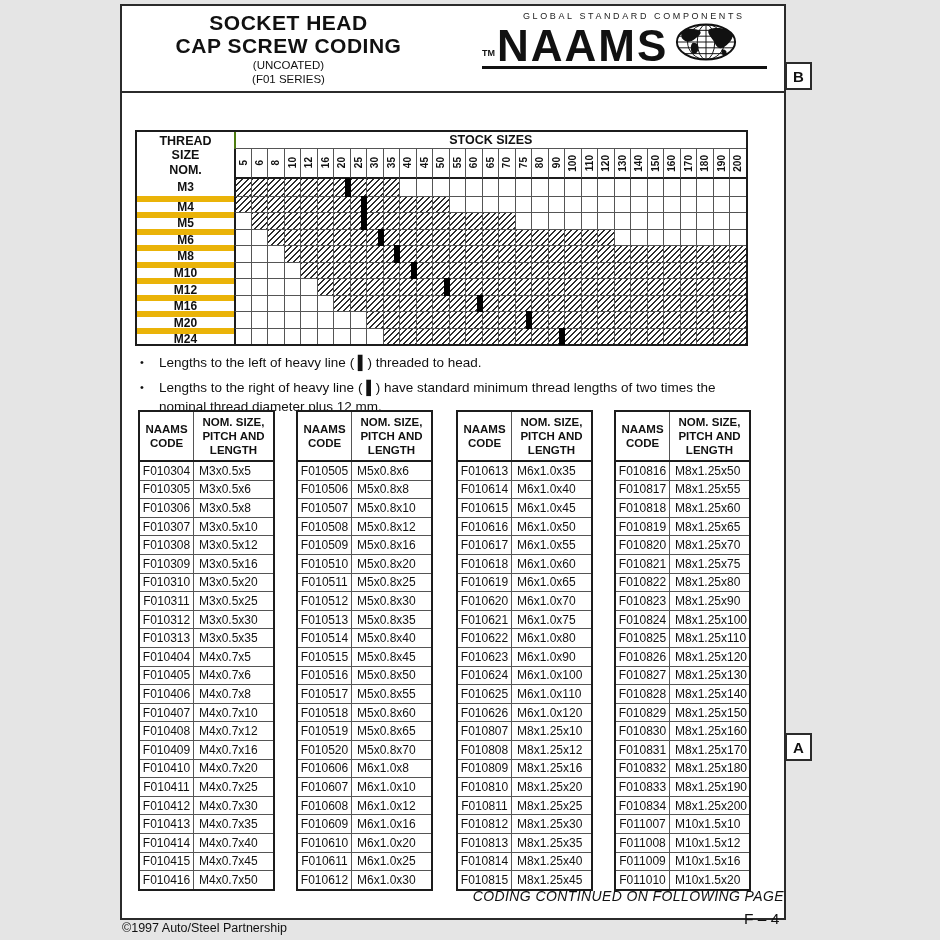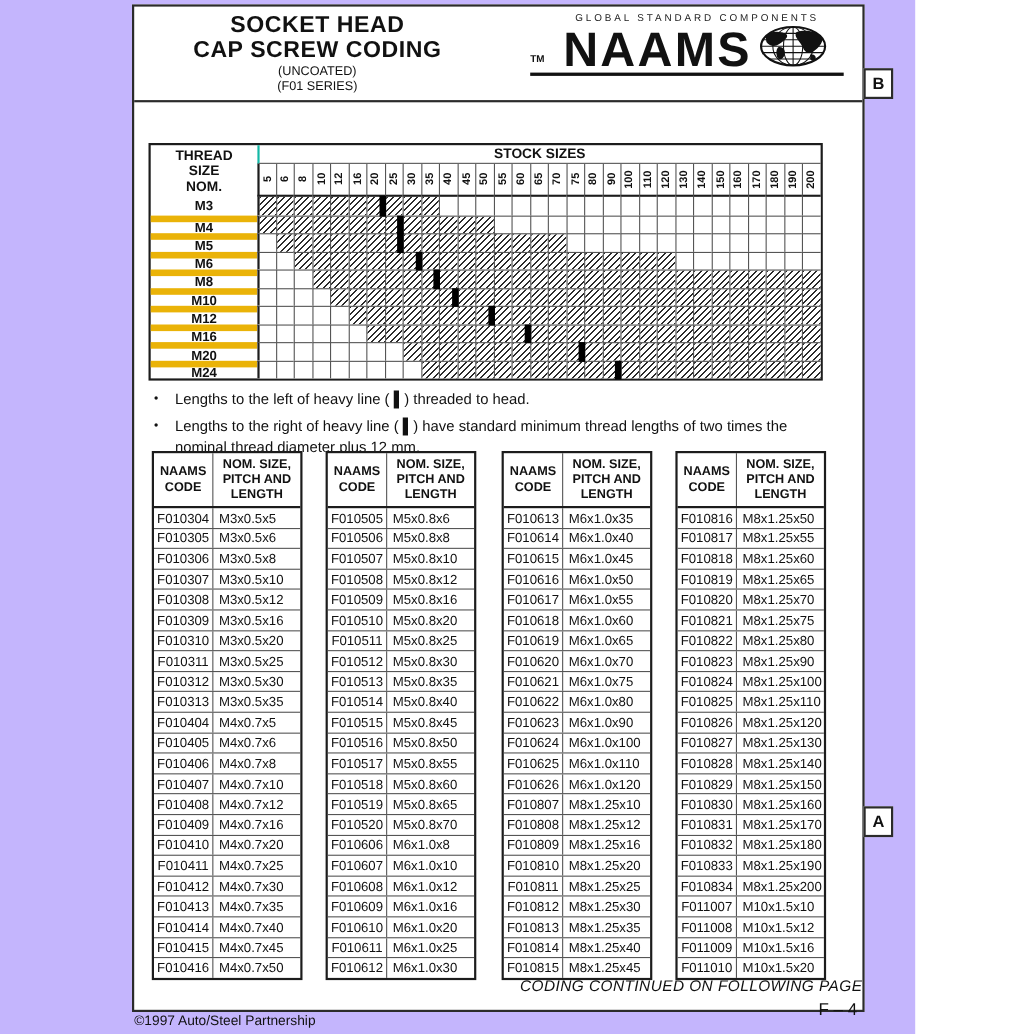--- a/index.html
+++ b/index.html
@@ -1,28 +1,28 @@
 <!DOCTYPE html>
 <html><head>
 <meta charset="utf-8">
 <style>
   html,body{margin:0;padding:0;background:#fff;}
   body{width:940px;height:940px;font-family:"Liberation Sans",sans-serif;color:#111;}
-  .page{position:relative;width:832px;height:940px;background:#c4b5fd;overflow:hidden;}
+  .page{position:relative;width:940px;height:940px;background:#e5e5e5;overflow:hidden;}
   .frame{position:absolute;left:120px;top:4px;width:666px;height:916px;border:2px solid #2b2b2b;box-sizing:border-box;background:#fff;}
 
   
   .hdr{position:absolute;left:0;top:0;right:0;height:85px;border-bottom:2px solid #2b2b2b;}
   .title-block{position:absolute;left:24px;top:6px;width:285px;text-align:center;}
   .t1{font-size:21px;font-weight:bold;line-height:1.08;letter-spacing:.5px;}
   .sub{font-size:11.5px;margin-top:2px;}
   .brand{position:absolute;left:360px;top:5px;width:285px;}
   .tagline{font-size:9px;letter-spacing:2.6px;color:#222;margin-left:41px;white-space:nowrap;}
   .logo-row{display:flex;align-items:flex-end;margin-top:1px;}
-  .tm{font-size:9px;font-weight:bold;margin:0 17px 5px 0;}
+  .tm{font-size:9px;font-weight:bold;margin:0 2px 5px 0;}
   .naams{font-size:44px;font-weight:bold;letter-spacing:2px;line-height:.8;}
   .globe{margin:0 0 1px 5px;}
   .brand-rule{height:3px;background:#111;margin-top:3px;width:285px;}
   .meta-row{display:flex;justify-content:space-between;align-items:flex-end;margin-top:5px;padding-left:14px;}
   .assembly{font-size:15.5px;}
   .date{font-size:14px;border-bottom:2px solid #111;padding:0 2px 1px 2px;}
 
   
   .revbox{position:absolute;left:785px;width:27px;height:28px;border:2px solid #2b2b2b;box-sizing:border-box;background:#fff;
           display:flex;align-items:center;justify-content:center;font-size:15px;font-weight:bold;}
@@ -30,21 +30,21 @@
   .pagenum{position:absolute;left:744px;top:910px;font-size:15.5px;}
 
   
   .matrix{position:absolute;left:13px;top:124px;display:grid;
           grid-template-columns:97px repeat(31,16.5px);
           grid-template-rows:17px 30px repeat(10,16.55px);
           border:2px solid #1c1c1c;background:#fff;}
   .m-corner{grid-column:1;grid-row:1/span 2;display:flex;align-items:center;justify-content:center;
             text-align:center;font-weight:bold;font-size:12.5px;line-height:1.15;white-space:pre-line;}
   .m-title{grid-column:2/span 31;grid-row:1;display:flex;align-items:center;justify-content:center;
-           font-weight:bold;font-size:12.5px;border-left:2px solid #14b8a6;border-bottom:1px solid #555;}
+           font-weight:bold;font-size:12.5px;border-left:2px solid #4d7c0f;border-bottom:1px solid #555;}
   .m-tick{display:flex;align-items:center;justify-content:center;border-left:1px solid #555;border-bottom:2px solid #1c1c1c;}
   .m-tick span{writing-mode:vertical-rl;transform:rotate(180deg);font-size:10px;font-weight:bold;}
   .m-label{display:flex;align-items:center;justify-content:center;font-weight:bold;font-size:12px;border-top:6px solid #eab308;}
   .m-cell{border-left:1px solid #555;border-top:1px solid #555;position:relative;background:#fff;}
   .mfirst{border-left:2px solid #1c1c1c !important;}
   .nt{border-top:none !important;}
   .hatch{background-image:repeating-linear-gradient(135deg,rgba(25,25,25,.92) 0 1.3px,transparent 1.3px 4.2px);}
   .bar::after{content:"";position:absolute;top:-1px;bottom:-1px;right:-1px;width:6px;background:#000;z-index:4;}
 
   

